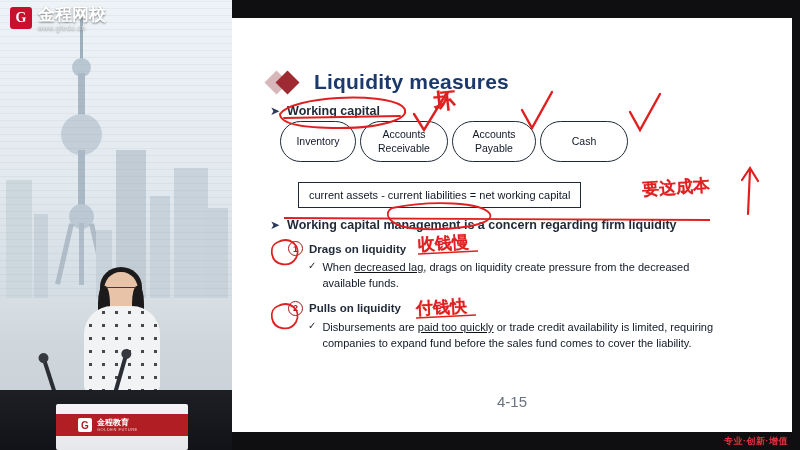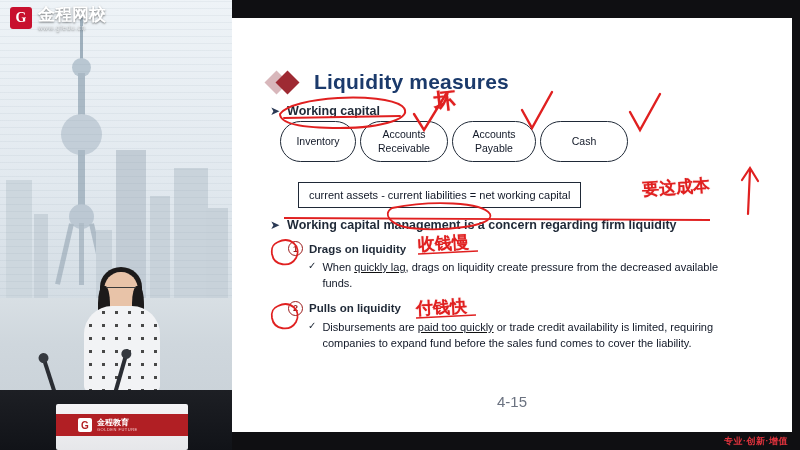--- a/index.html
+++ b/index.html
@@ -256,21 +256,21 @@
       <span class="arrow">➤</span>
       <span class="b-text">Working capital management is a concern regarding firm liquidity</span>
     </div>
 
     <div class="sub-head">
       <span class="sub-num">1</span>
       <span class="sub-text">Drags on liquidity</span>
     </div>
     <div class="check-row">
       <span class="check">✓</span>
-      <span class="check-text">When <u class="plain">quickly lag</u>, drags on liquidity create pressure from the decreased available funds.</span>
+      <span class="check-text">When <u class="plain">decreased lag</u>, drags on liquidity create pressure from the decreased available funds.</span>
     </div>
 
     <div class="sub-head">
       <span class="sub-num">2</span>
       <span class="sub-text">Pulls on liquidity</span>
     </div>
     <div class="check-row">
       <span class="check">✓</span>
       <span class="check-text">Disbursements are <u class="plain">paid too quickly</u> or trade credit availability is limited, requiring companies to expand fund before the sales fund comes to cover the liability.</span>
     </div>

